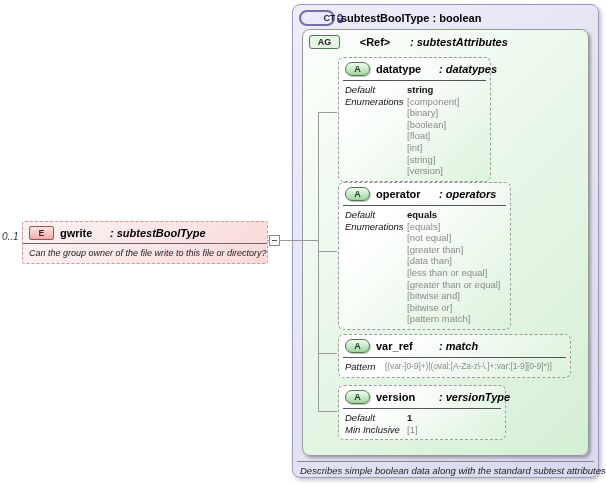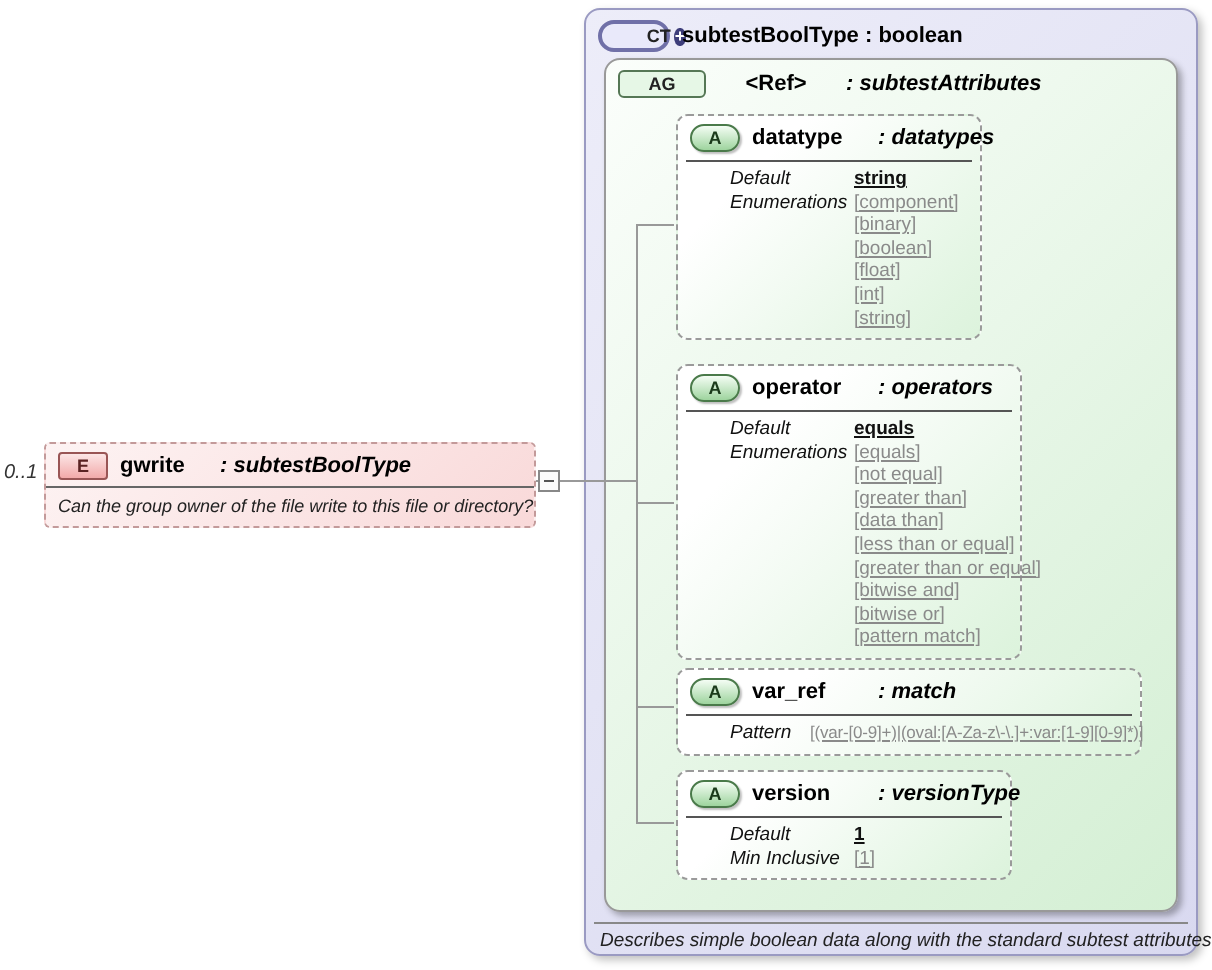--- a/index.html
+++ b/index.html
@@ -13,21 +13,21 @@
   .t-type{display:inline-block;font-style:italic;}
 
   
   .badge{display:inline-flex;align-items:center;justify-content:center;
          font-weight:bold;flex:none;box-sizing:border-box;}
   .ct-badge{width:36px;height:16px;border:2px solid #7070a8;border-radius:8px;
             background:#e9e9fa;font-size:9px;color:#222;gap:2px;padding-left:32px;}
   .ct-plus{width:9px;height:9px;border-radius:50%;background:#3d3d7a;color:#fff;
            font-size:9px;line-height:9px;display:inline-flex;align-items:center;
            justify-content:center;font-weight:bold;}
-  .ag-badge{width:44px;height:14px;border:1px solid #557755;border-radius:3px;
+  .ag-badge{width:31px;height:14px;border:1px solid #557755;border-radius:3px;
             background:#e6f7e6;font-size:9px;color:#222;}
   .a-badge{width:25px;height:14px;border:1px solid #4a7a4a;border-radius:8px;
            background:linear-gradient(180deg,#f4fdf4,#9ed49e);font-size:9px;color:#1a3a1a;
            box-shadow:1px 1px 1px rgba(0,0,0,0.25);}
   .e-badge{width:25px;height:14px;border:1px solid #995555;border-radius:2px;
            background:linear-gradient(180deg,#fce6e6,#f2aaaa);font-size:9px;color:#5a2222;}
 
   
   .el-box{position:absolute;left:22px;top:221px;width:246px;box-sizing:border-box;
           border:1px dashed #c39a9a;border-radius:3px;
@@ -59,22 +59,22 @@
           box-shadow:2px 2px 3px rgba(0,0,0,0.3);}
   .ag-title{padding:5px 6px;}
   .ag-title .t-name{min-width:58px;text-align:center;}
 
   
   .attr-box{position:absolute;box-sizing:border-box;border:1px dashed #9a9a9a;border-radius:6px;
             background:linear-gradient(135deg,#ffffff 25%,#dcf3dc 100%);}
   .attr-divider{border-top:1px solid #555;margin:1px 4px 2px;}
   .facets{padding:1px 6px 4px;font-size:9.5px;}
   .facet-row{display:flex;line-height:11.6px;white-space:nowrap;}
-  .facet-label{font-style:italic;width:62px;flex:none;color:#111;margin-left:20px;}
-  .facet-value{color:#111;text-decoration:underline;}
+  .facet-label{font-style:italic;width:62px;flex:none;color:#111;}
+  .facet-value{color:#111;}
   .facet-value.default{font-weight:bold;}
   .facet-value.enum{color:#8a8a8a;}
   .pattern-box .facet-label{width:40px;}
   .pattern-box .facet-value{font-size:8.5px;letter-spacing:-0.1px;line-height:11.6px;}
 </style>
 </head>
 <body>
 
 <div class="page">
 
@@ -145,20 +145,24 @@
               <span class="facet-value enum">[float]</span>
             </div>
             <div class="facet-row">
               <span class="facet-label"></span>
               <span class="facet-value enum">[int]</span>
             </div>
             <div class="facet-row">
               <span class="facet-label"></span>
               <span class="facet-value enum">[string]</span>
             </div>
+            <div class="facet-row">
+              <span class="facet-label"></span>
+              <span class="facet-value enum">[version]</span>
+            </div>
           </div>
       </div>
 
       <div class="attr-box" style="left:35px;top:152px;width:173px;">
         <div class="box-title">
           <span class="badge a-badge">A</span>
           <span class="t-name">operator</span>
           <span class="t-type">: operators</span>
         </div>
         <div class="attr-divider"></div>

